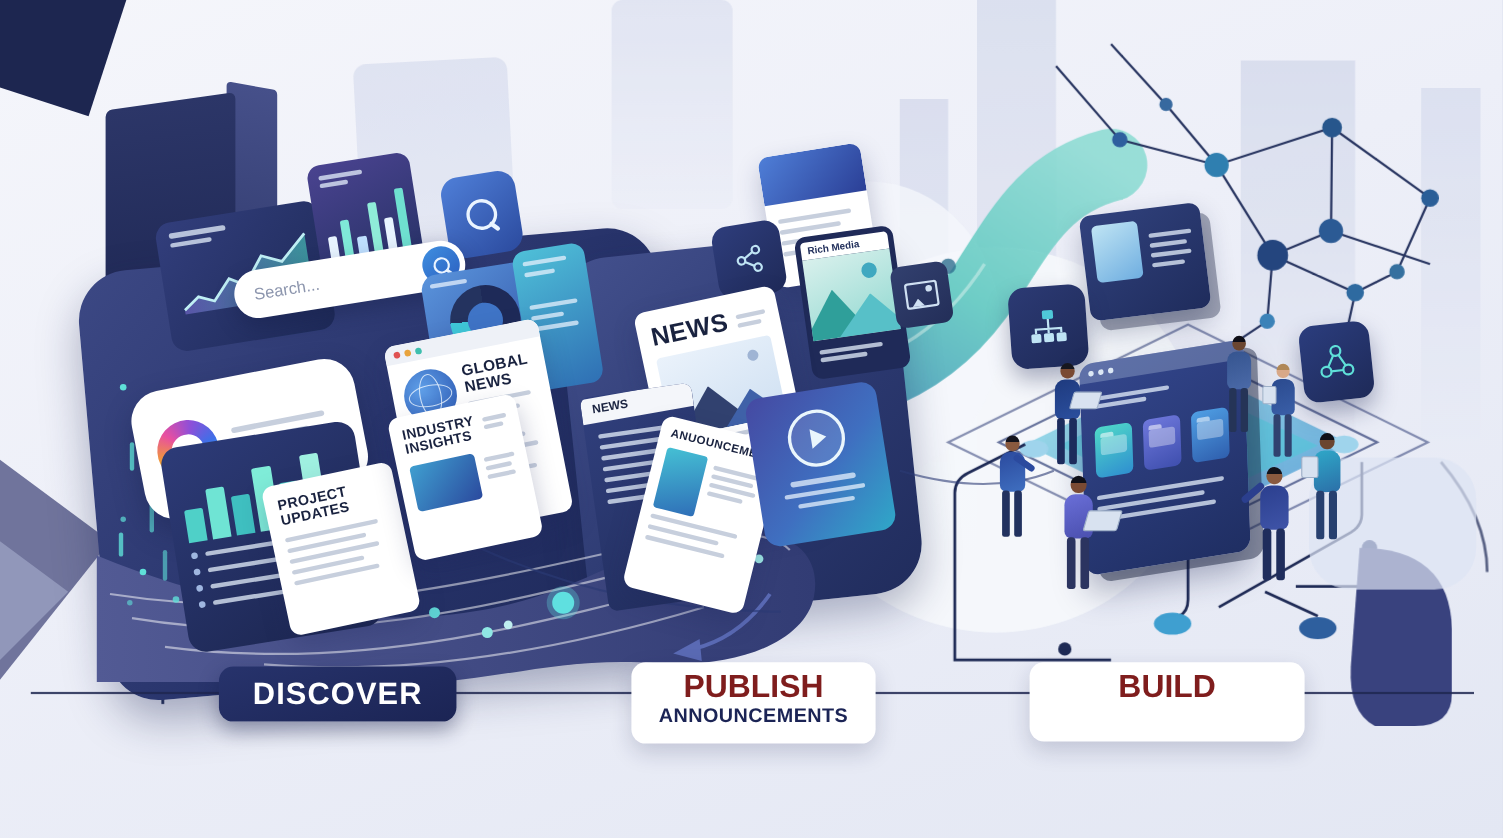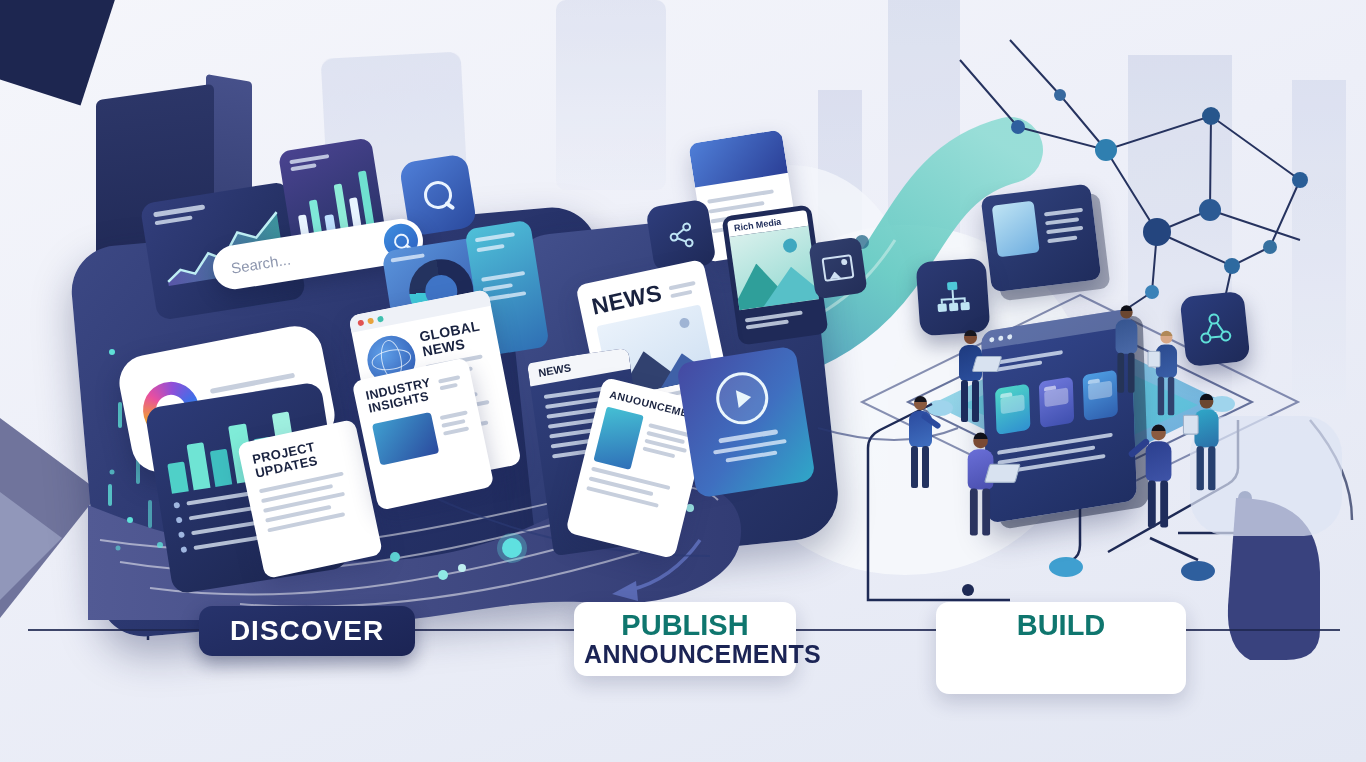--- a/index.html
+++ b/index.html
@@ -157,23 +157,23 @@
   .device{position:absolute;background:#d8e2f0;border:1px solid #9fb0c8;border-radius:2px;}
 
   
   .badge-line{left:28px;top:629px;width:1312px;height:2px;background:#1e2750;opacity:.85;}
   .badge{position:absolute;border-radius:13px;text-align:center;}
   .badge-discover{left:199px;top:606px;width:216px;height:50px;background:linear-gradient(160deg,#27336c,#1b2454);
     box-shadow:0 8px 18px rgba(20,28,70,.4);display:flex;align-items:center;justify-content:center;}
   .badge-discover span{color:#fff;font-size:28px;font-weight:800;letter-spacing:1px;}
   .badge-white{background:#fff;box-shadow:0 8px 20px rgba(20,28,70,.18);padding:8px 10px 9px;box-sizing:border-box;}
   .badge-publish{left:574px;top:602px;width:222px;height:74px;}
-  .badge-build{left:936px;top:602px;width:250px;height:92px;}
-  .badge-white .t1{display:block;color:#0f766e;font-size:29px;font-weight:800;line-height:1.05;}
-  .badge-white .t2{display:block;color:#1b2455;font-size:25px;font-weight:700;letter-spacing:.4px;}
+  .badge-build{left:936px;top:602px;width:250px;height:72px;}
+  .badge-white .t1{display:block;color:#7f1d1d;font-size:29px;font-weight:800;line-height:1.05;}
+  .badge-white .t2{display:block;color:#1b2455;font-size:18px;font-weight:700;letter-spacing:.4px;}
 </style>
 </head>
 <body>
 
 <div class="canvas">
 
   <svg class="layer z1" viewBox="0 0 1366 762">
     <defs>
       <linearGradient id="riverGrad" x1="0" y1="1" x2="1" y2="0">
         <stop offset="0" stop-color="#3f8fb8"></stop>

